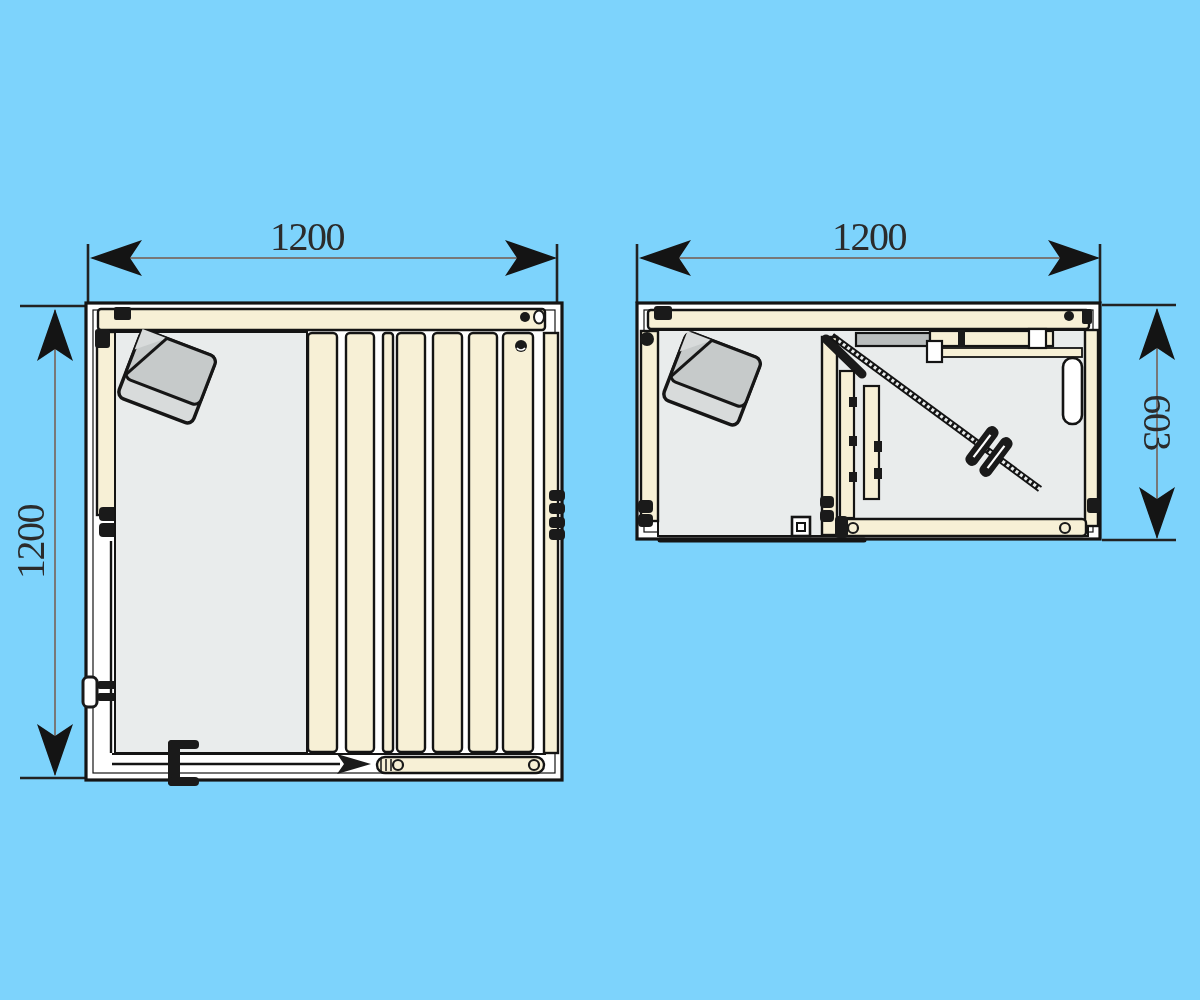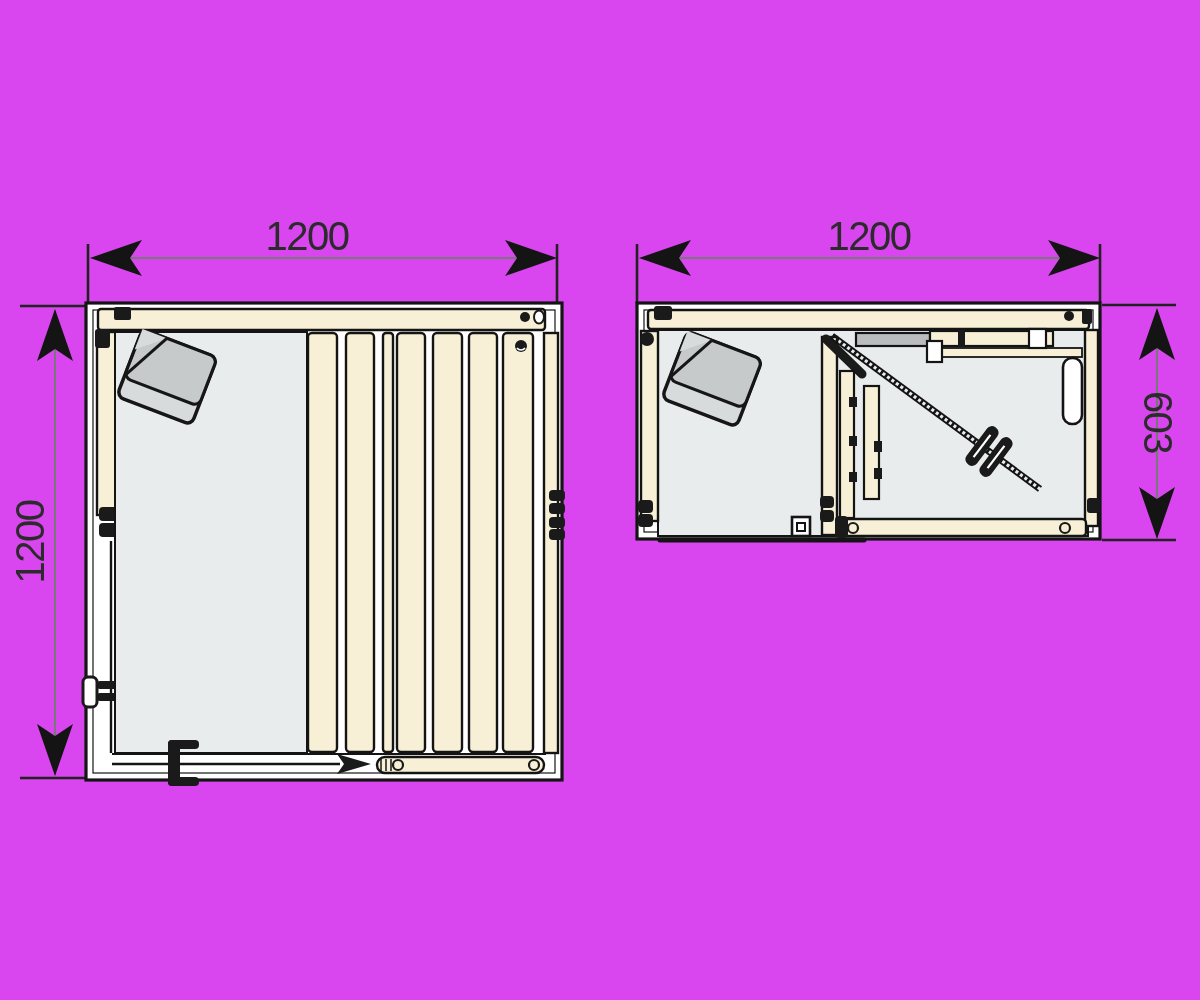--- a/index.html
+++ b/index.html
@@ -1,17 +1,17 @@
 <!DOCTYPE html>
 <html><head>
 <meta charset="utf-8">
 <style>
   html,body{margin:0;padding:0;background:#ffffff;}
-  .stage{position:relative;width:1200px;height:1000px;background:#d946ef;overflow:hidden;
-         font-family:Liberation Sans, sans-serif;}
+  .stage{position:relative;width:1200px;height:1000px;background:#7dd3fc;overflow:hidden;
+         font-family:Liberation Serif, serif;}
   svg{display:block}
   .dim-text{fill:#2b2b2b;font-size:40px;letter-spacing:-1.5px;}
 </style>
 </head>
 <body>
 
 <div class="stage">
 <svg width="1200" height="1000" viewBox="0 0 1200 1000">
 
   <defs>

